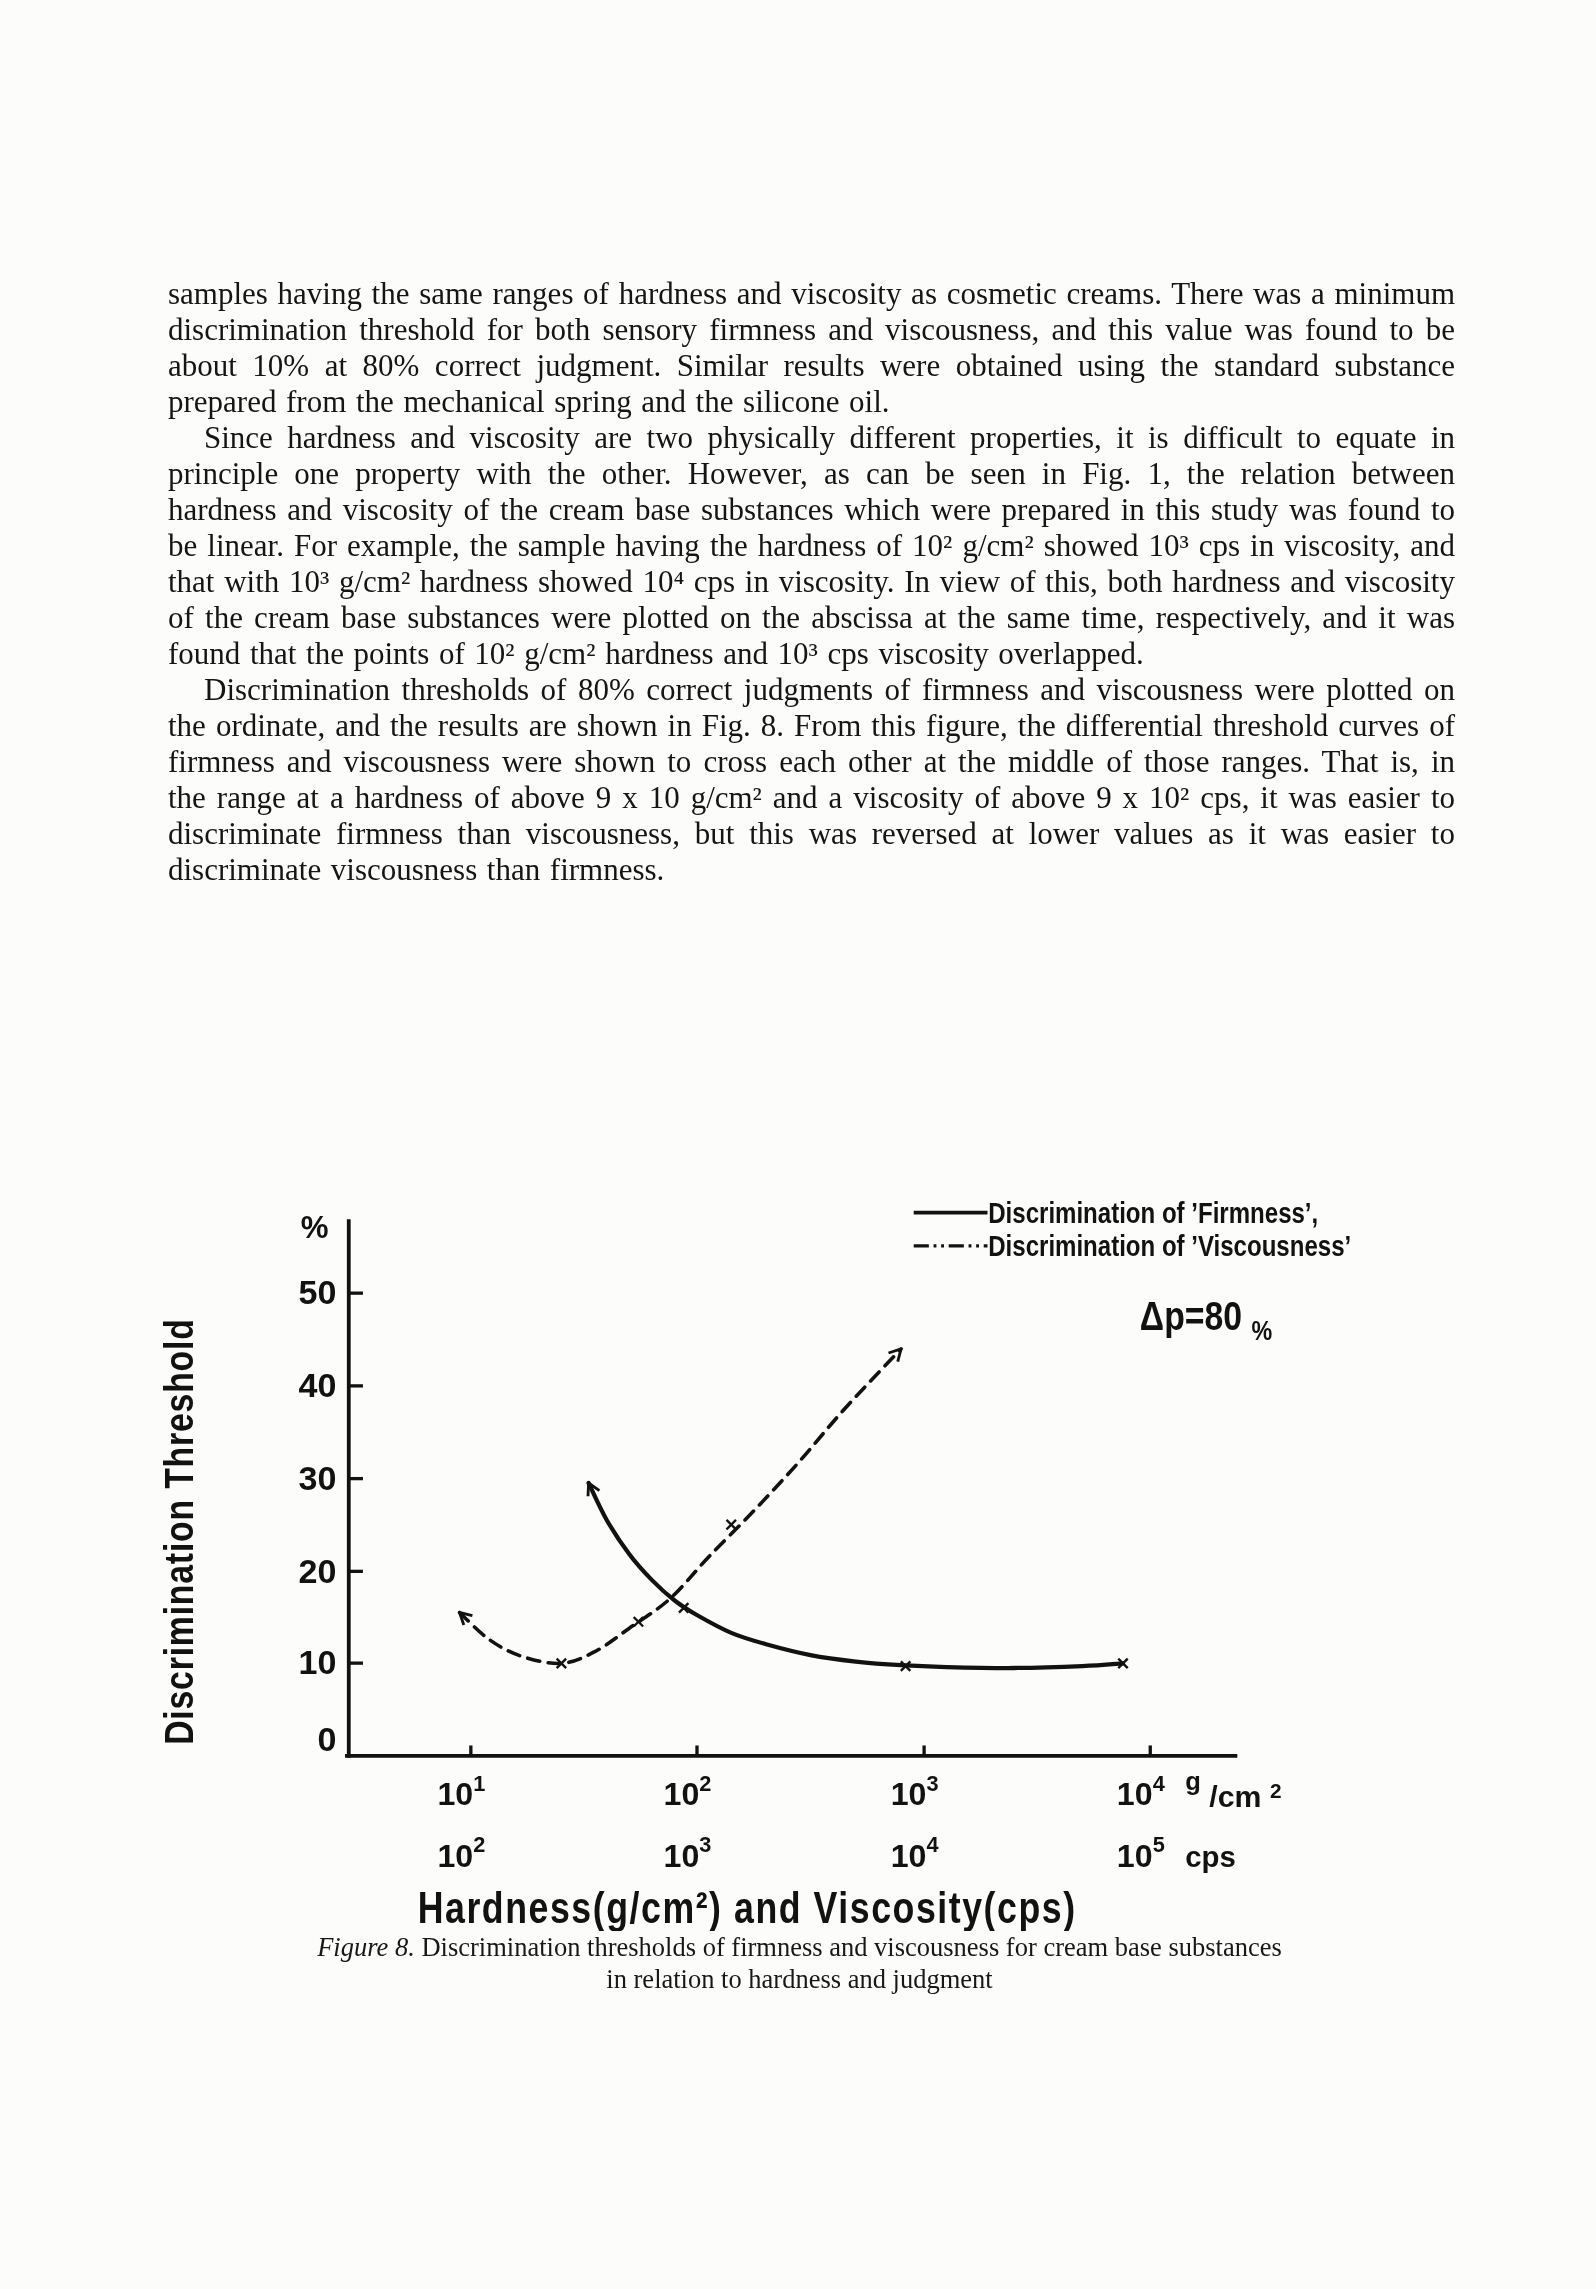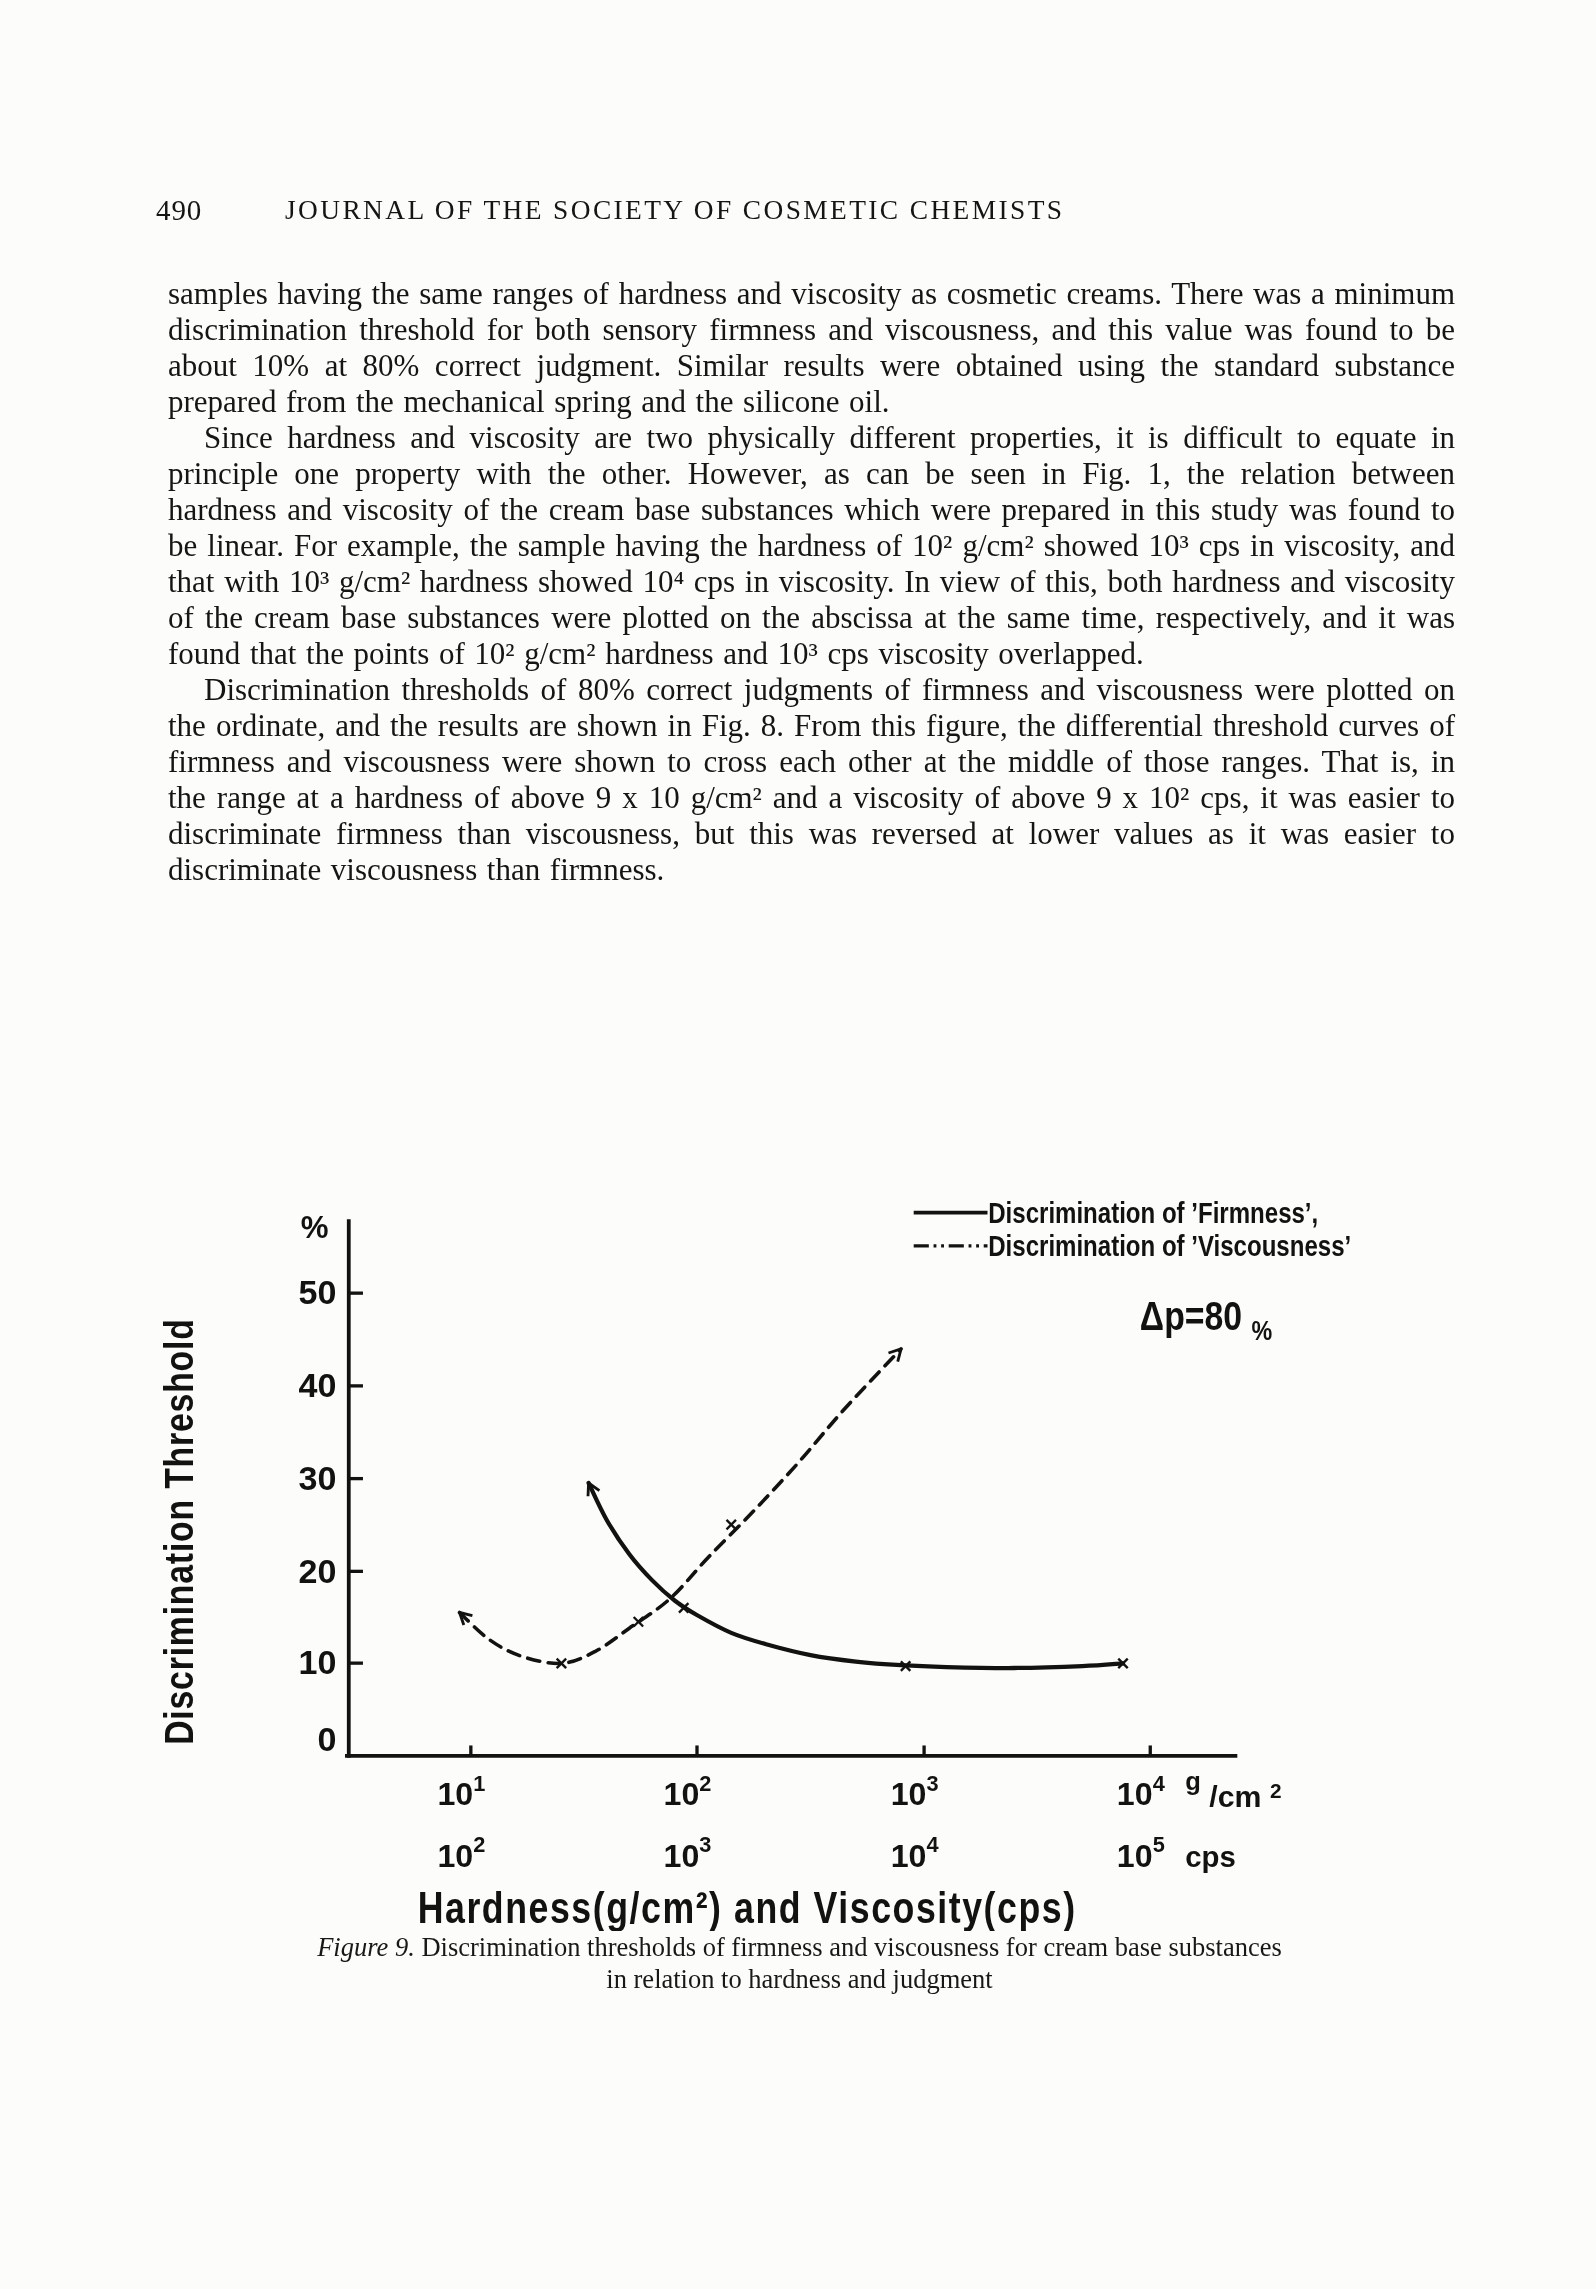--- a/index.html
+++ b/index.html
@@ -28,24 +28,20 @@
     text-align:center;font-size:26.5px;line-height:32px;color:#181816;
   }
   .caption .prefix{font-style:italic;}
   svg line, svg path{stroke:#121210;}
 </style>
 </head>
 <body>
 
 <div class="page">
 
-  <div class="header">
-    <span class="pagenum">490</span>
-    <span class="jtitle">JOURNAL OF THE SOCIETY OF COSMETIC CHEMISTS</span>
-  </div>
 
   <div class="body-text">
     <p>samples having the same ranges of hardness and viscosity as cosmetic creams. There was a minimum discrimination threshold for both sensory firmness and viscousness, and this value was found to be about 10% at 80% correct judgment. Similar results were obtained using the standard substance prepared from the mechanical spring and the silicone oil.</p>
     <p class="indent">Since hardness and viscosity are two physically different properties, it is difficult to equate in principle one property with the other. However, as can be seen in Fig. 1, the relation between hardness and viscosity of the cream base substances which were prepared in this study was found to be linear. For example, the sample having the hardness of 10² g/cm² showed 10³ cps in viscosity, and that with 10³ g/cm² hardness showed 10⁴ cps in viscosity. In view of this, both hardness and viscosity of the cream base substances were plotted on the abscissa at the same time, respectively, and it was found that the points of 10² g/cm² hardness and 10³ cps viscosity overlapped.</p>
     <p class="indent">Discrimination thresholds of 80% correct judgments of firmness and viscousness were plotted on the ordinate, and the results are shown in Fig. 8. From this figure, the differential threshold curves of firmness and viscousness were shown to cross each other at the middle of those ranges. That is, in the range at a hardness of above 9 x 10 g/cm² and a viscosity of above 9 x 10² cps, it was easier to discriminate firmness than viscousness, but this was reversed at lower values as it was easier to discriminate viscousness than firmness.</p>
   </div>
 
   <svg id="fig" class="figure-svg" width="1268" height="795" viewBox="0 0 1340 840">
 
     <line x1="209" y1="88" x2="209" y2="657" stroke-width="4"></line>
@@ -127,18 +123,18 @@
         <line x1="608.1949999999999" y1="405.625" x2="618.1949999999999" y2="415.625" stroke-width="2.5"></line>
         <line x1="608.1949999999999" y1="415.625" x2="618.1949999999999" y2="405.625" stroke-width="2.5"></line>
         <line x1="326.03499999999997" y1="503.48749999999995" x2="330.59557467797487" y2="516.7238574523587" stroke-width="3"></line>
         <line x1="326.03499999999997" y1="503.48749999999995" x2="339.63709975529935" y2="506.80154318723885" stroke-width="3"></line>
         <line x1="792.6700000000001" y1="224.89999999999998" x2="779.3609486069257" y2="229.243863604731" stroke-width="3"></line>
         <line x1="792.6700000000001" y1="224.89999999999998" x2="789.1343240287487" y2="238.44618010460198" stroke-width="3"></line>
       </g>
   </svg>
 
   <div class="caption">
-    <div><span class="prefix">Figure 9.</span> <span>Discrimination thresholds of firmness and viscousness for cream base substances</span></div>
+    <div><span class="prefix">Figure 8.</span> <span>Discrimination thresholds of firmness and viscousness for cream base substances</span></div>
     <div>in relation to hardness and judgment</div>
   </div>
 
 </div>
 
 
 </body></html>

